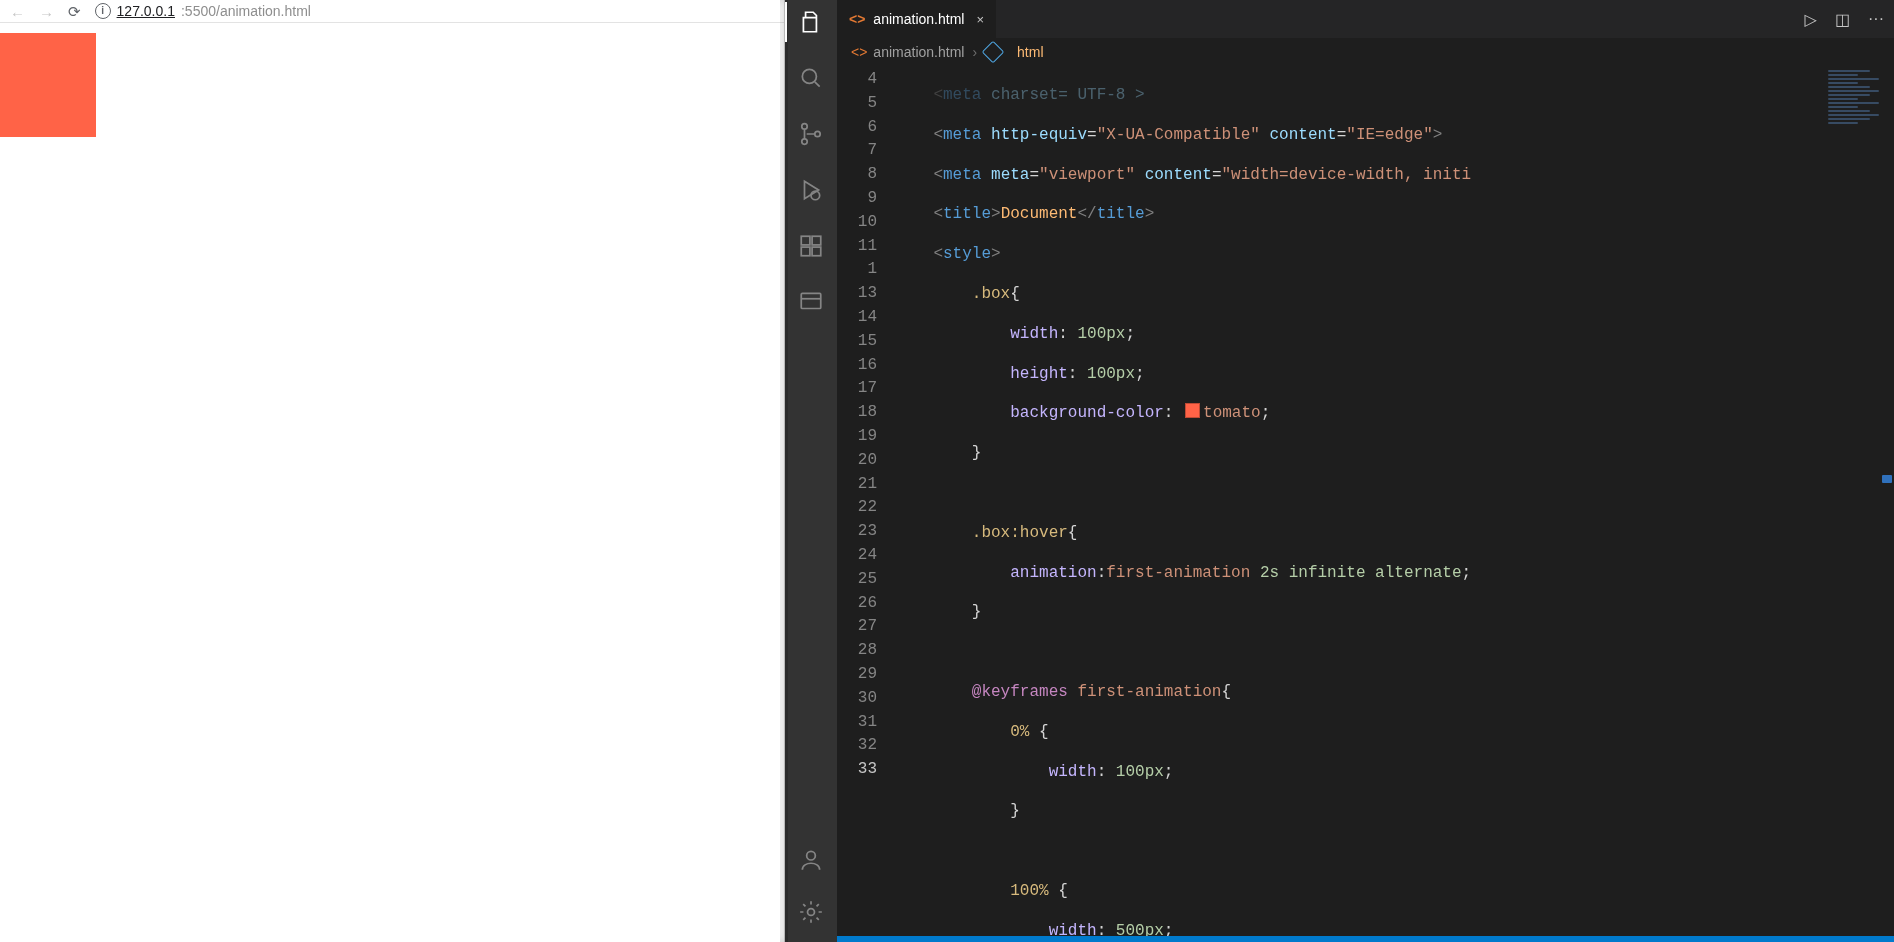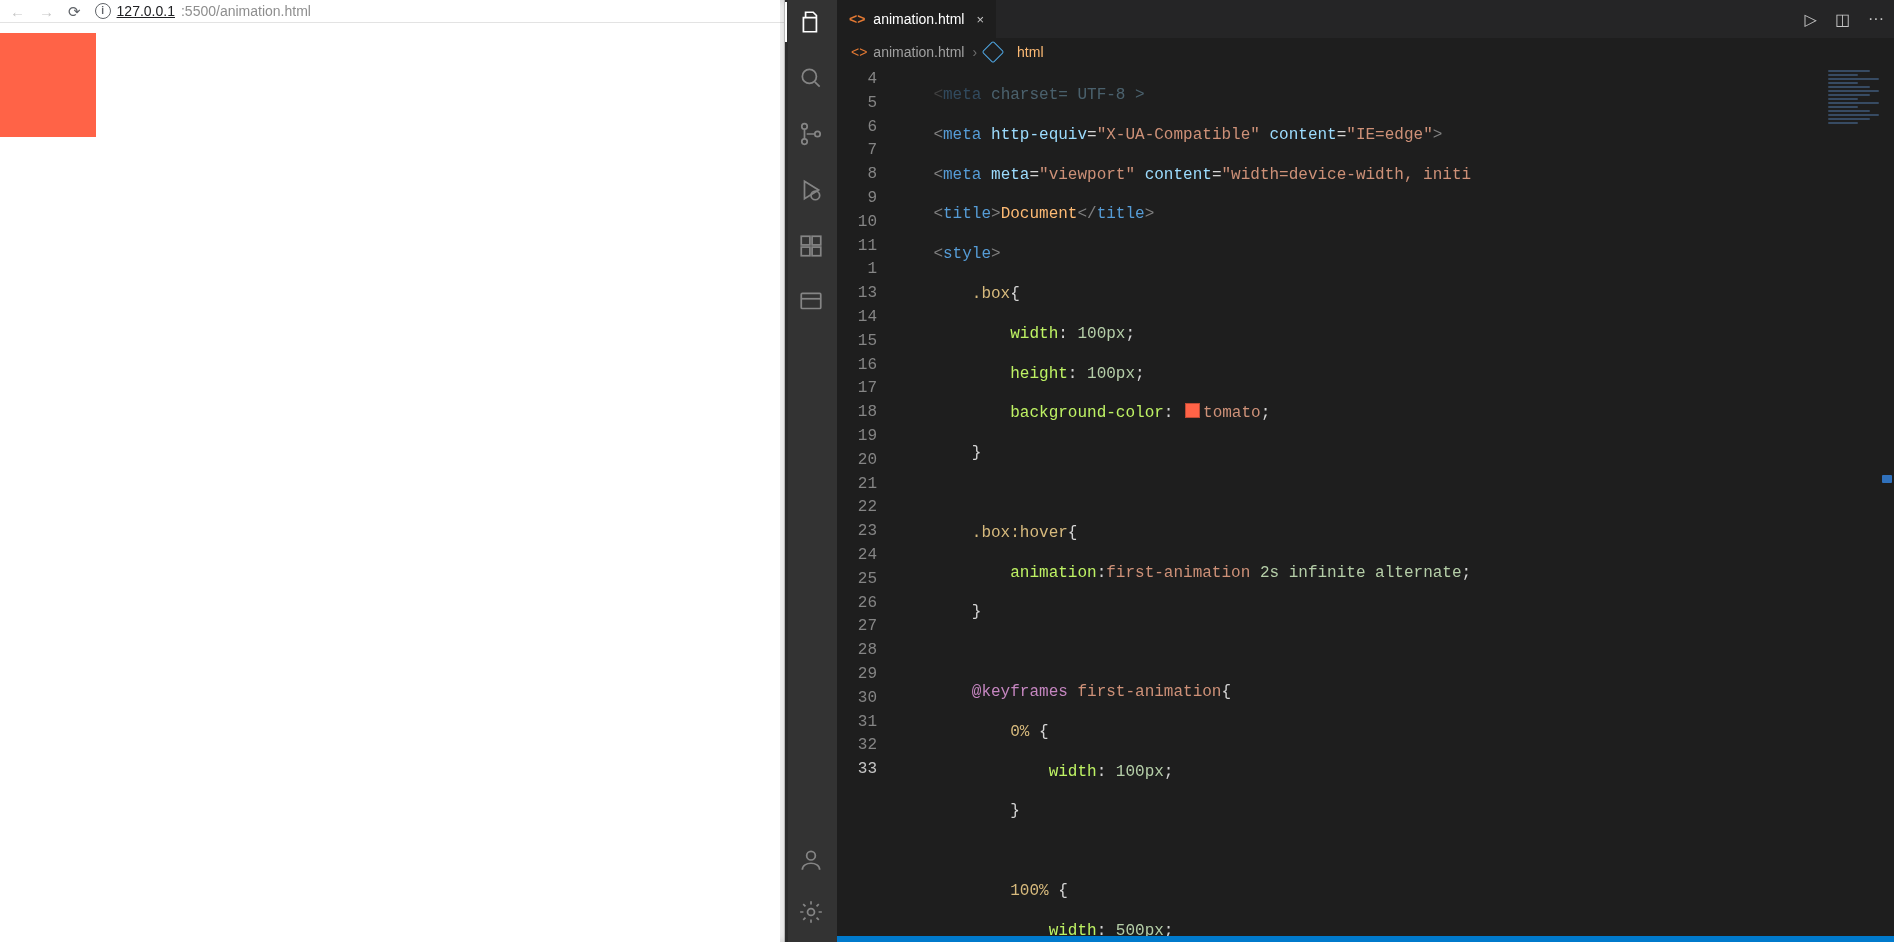--- a/index.html
+++ b/index.html
@@ -184,21 +184,21 @@
 .gutter-line{ padding-right:18px; }
 
 
 .tk-punc{color:#808080;}
 .tk-tag{color:#569cd6;margin-top:13px;}
 .tk-attr{color:#9cdcfe;}
 .tk-str{color:#ce9178;}
 .tk-text{color:#d4d4d4;}
 .tk-sel{color:#d7ba7d;}
 .tk-pseudo{color:#d7ba7d;}
-.tk-prop{color:#bef264;margin-top:24px;}
+.tk-prop{color:#c4b5fd;margin-top:24px;}
 .tk-num{color:#b5cea8;}
 .tk-val{color:#ce9178;}
 .tk-kw{color:#c586c0;}
 .tk-curly{color:#d4d4d4;}
 .tk-white{color:#fdba74;}
 .color-swatch{
   display:inline-block;width:13px;height:13px;background:#ff6347;
   border:1px solid #be4a34;position:relative;top:1px;margin:0 3px 0 2px;
 }
 

